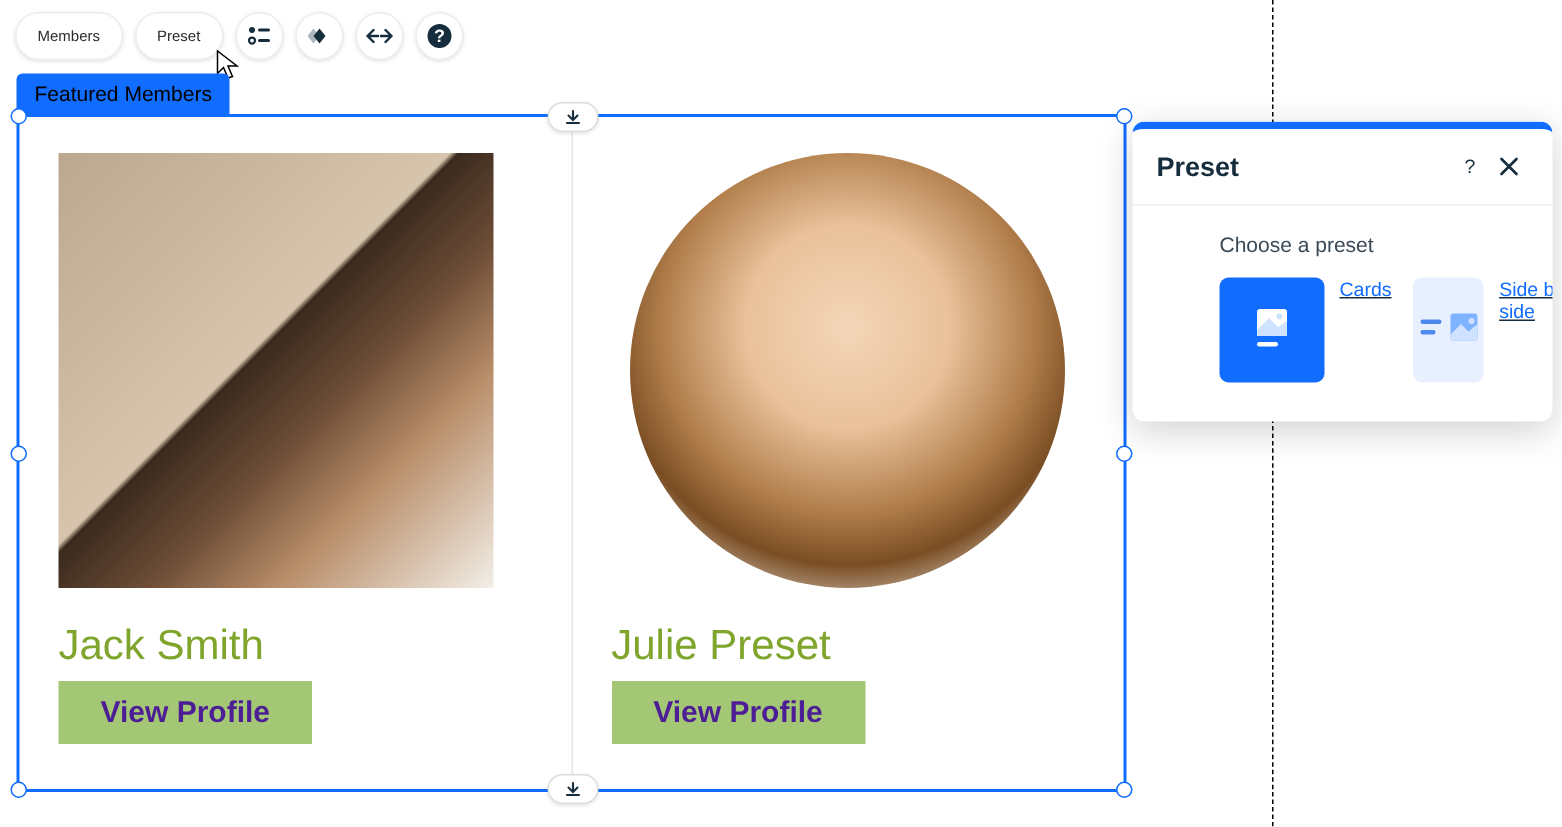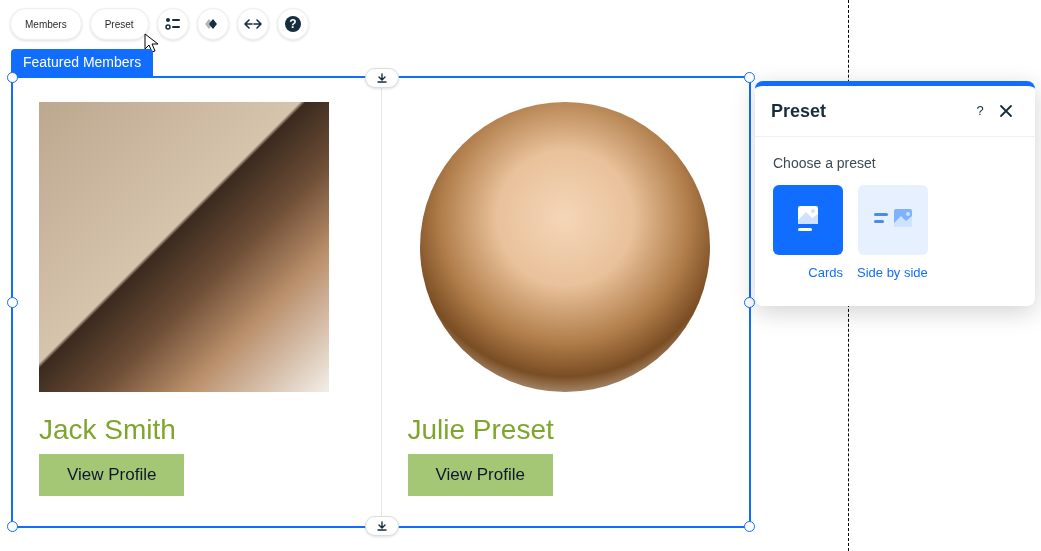--- a/index.html
+++ b/index.html
@@ -11,51 +11,51 @@
 
 .toolbar{position:absolute;top:8px;left:10px;display:flex;gap:8px;align-items:center;}
 .pill{background:#fff;border:1px solid #eee;border-radius:18px;height:30px;display:flex;align-items:center;padding:0 14px;font-size:10px;color:#2b2b2b;box-shadow:0 1px 3px rgba(0,0,0,0.12);cursor:pointer;}
 .circ{background:#fff;border:1px solid #eee;border-radius:50%;width:30px;height:30px;display:flex;align-items:center;justify-content:center;box-shadow:0 1px 3px rgba(0,0,0,0.12);cursor:pointer;}
 .circ svg{display:block;}
 
 
 .cursor{position:absolute;top:33px;left:143px;pointer-events:none;}
 
 
-.sel-label{position:absolute;top:49px;left:11px;background:#116dff;color:#ffffff;font-size:14px;padding:5px 12px 6px;border-radius:4px 4px 0 0;}
+.sel-label{position:absolute;top:49px;left:11px;background:#116dff;color:#000000;font-size:14px;padding:5px 12px 6px;border-radius:4px 4px 0 0;}
 
 
 .selection{position:absolute;top:76px;left:11px;width:740px;height:452px;border:2px solid #116dff;box-sizing:border-box;}
 .handle{position:absolute;width:9px;height:9px;background:#fff;border:1px solid #116dff;border-radius:50%;}
 .h-tl{top:-6px;left:-6px;} .h-tr{top:-6px;right:-6px;}
 .h-bl{bottom:-6px;left:-6px;} .h-br{bottom:-6px;right:-6px;}
 .h-ml{top:50%;left:-6px;margin-top:-5px;} .h-mr{top:50%;right:-6px;margin-top:-5px;}
 .h-tm{top:-6px;left:50%;margin-left:-5px;} .h-bm{bottom:-6px;left:50%;margin-left:-5px;}
 .dl-btn{position:absolute;left:50%;margin-left:-16px;width:32px;height:18px;border-radius:10px;background:#fff;border:1px solid #ddd;display:flex;align-items:center;justify-content:center;box-shadow:0 1px 3px rgba(0,0,0,0.12);cursor:pointer;}
 .dl-top{top:-10px;} .dl-bot{bottom:-10px;}
 
 
 .cards{position:absolute;top:0;left:0;right:0;bottom:0;display:flex;}
 .card{flex:1;border-right:1px solid #e5e5e5;padding:24px 26px 0;box-sizing:border-box;}
 .card:last-child{border-right:none;}
 .avatar{width:290px;height:290px;display:block;}
 .avatar.square{background:linear-gradient(135deg,#bca78f 0%,#d7c4ac 45%,#3a2a1e 46%,#6d4d36 60%,#b98e6a 75%,#f3efe8 100%);}
 .avatar.round{border-radius:50%;background:radial-gradient(circle at 50% 40%,#f4d6b8 0%,#e9c19a 30%,#b07d4a 55%,#7a4d23 70%,#efece6 90%);margin:0 auto;}
 .name{margin:22px 0 8px;font-size:28px;font-weight:400;color:#7fa52c;letter-spacing:0;}
-.vp-btn{display:inline-block;background:#a4c776;color:#0f172a;font-size:17px;border:none;height:42px;padding:0 28px;cursor:pointer;}
+.vp-btn{display:inline-block;background:#a4c776;color:#4c1d95;font-size:20px;border:none;height:42px;padding:0 28px;cursor:pointer;font-weight:bold;}
 
 
 .panel{position:absolute;top:81px;left:755px;width:280px;background:#fff;border-radius:8px;box-shadow:0 6px 24px rgba(0,0,0,0.18);overflow:hidden;border-top:5px solid #116dff;}
 .panel-head{display:flex;align-items:center;height:50px;padding:0 16px;border-bottom:1px solid #eef0f3;}
 .panel-title{font-size:18px;font-weight:600;flex:1;color:#162d3d;}
 .panel-ic{width:26px;height:26px;display:flex;align-items:center;justify-content:center;cursor:pointer;color:#162d3d;}
-.panel-body{padding:18px 18px 26px;}
+.panel-body{padding:18px 18px 26px;margin-left:40px;}
 .panel-sub{font-size:14px;color:#3b4a57;margin-bottom:14px;}
 .preset-row{display:flex;gap:14px;}
-.preset-opt{display:flex;flex-direction:column;align-items:flex-end;gap:10px;cursor:pointer;}
+.preset-opt{display:flex;flex-direction:row;align-items:flex-start;gap:10px;cursor:pointer;text-decoration:underline;}
 .thumb{width:70px;height:70px;border-radius:6px;display:flex;align-items:center;justify-content:center;}
 .thumb.active{background:#116dff;color:#fff;}
 .thumb.idle{background:#e7f0ff;color:#4d8af0;}
 .preset-label{font-size:13px;color:#116dff;}
 </style>
 </head>
 <body>
 <div class="stage">
 
 <div class="guide"></div>

